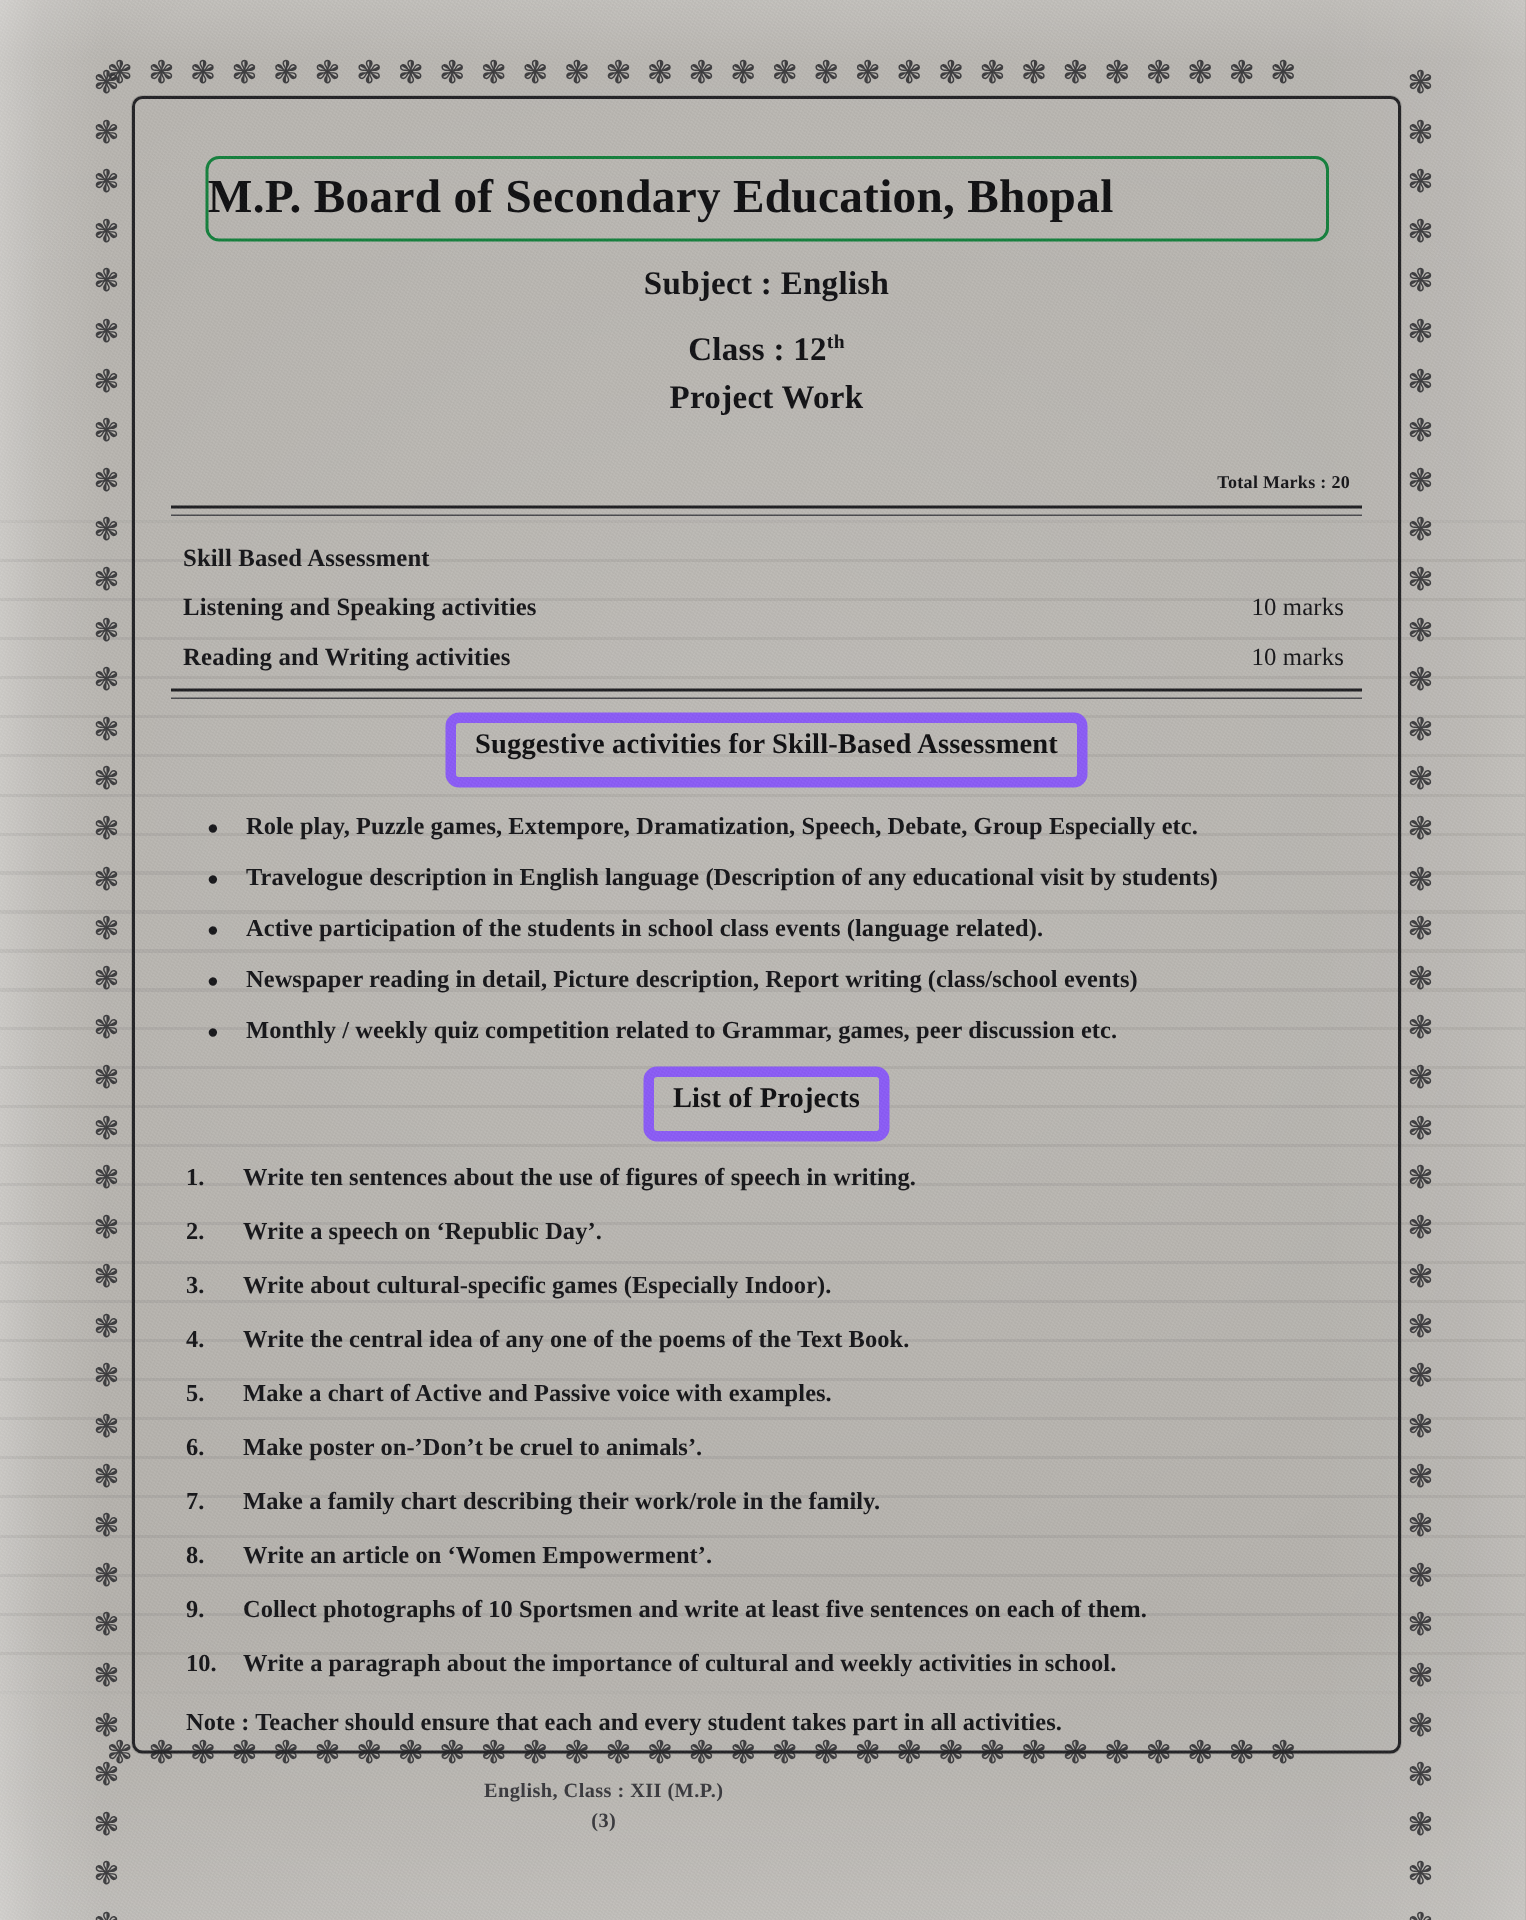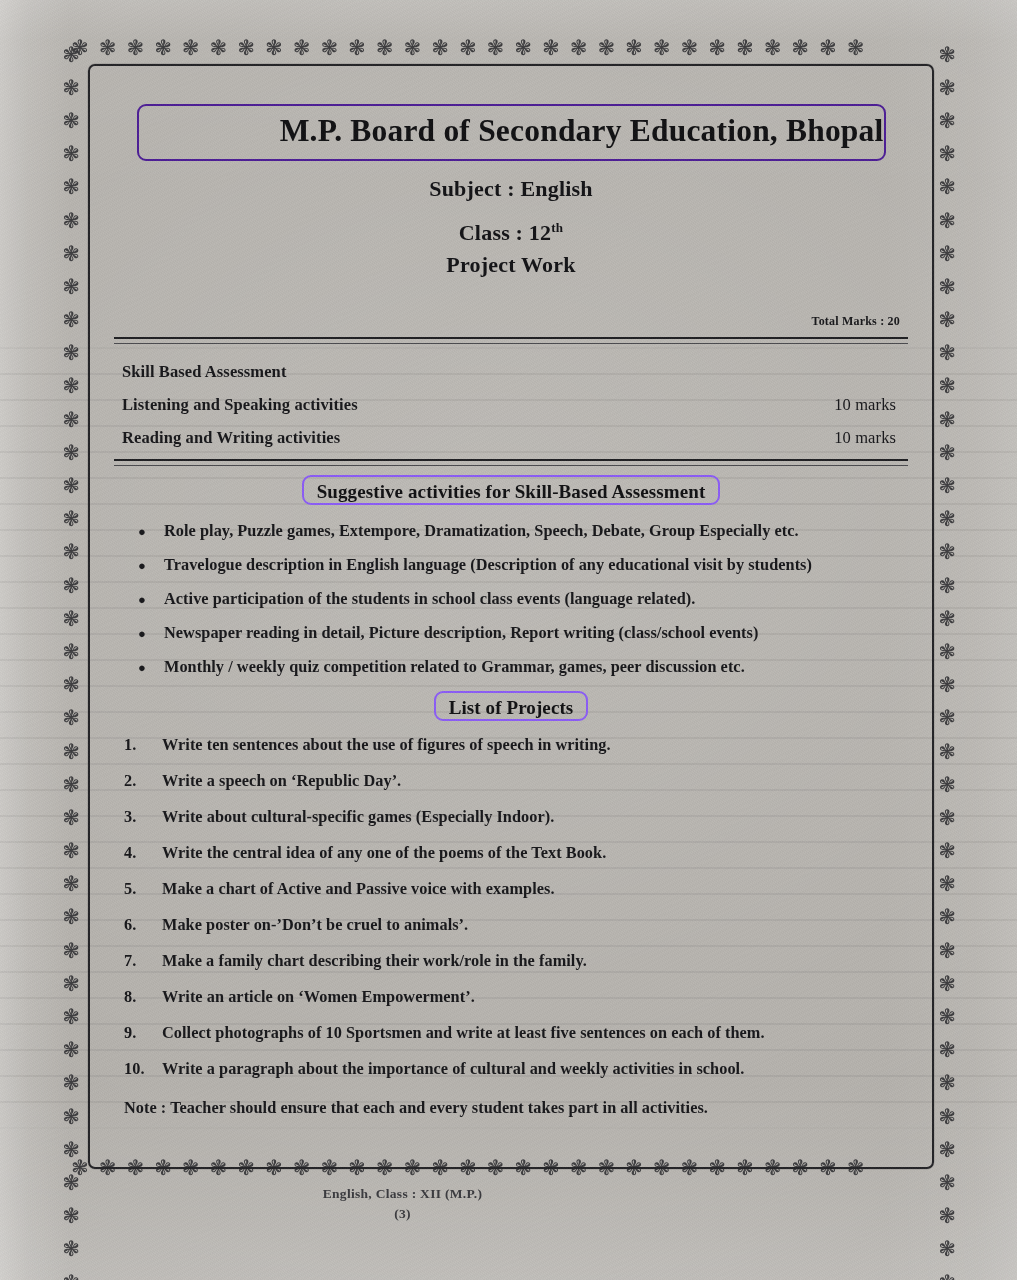--- a/index.html
+++ b/index.html
@@ -108,23 +108,23 @@
     width: 846px;
     height: 1105px;
     box-sizing: border-box;
     padding: 0 26px;
   }
 
   
   .title-box {
     margin: 40px auto 0;
     width: 745px;
-    border: 2px solid #4c1d95;
+    border: 2px solid #15803d;
     border-radius: 9px;
-    text-align: right;
+    text-align: left;
     padding: 7px 0 10px;
   }
   .title-box h1 {
     margin: 0;
     font-size: 31.5px;
     font-weight: bold;
     letter-spacing: 0.2px;
     color: #111113;
   }
 
@@ -166,23 +166,23 @@
     font-weight: bold;
     margin-bottom: 13px;
     letter-spacing: 0.1px;
   }
   .skill-row .marks { font-size: 16.5px; font-weight: normal; padding-right: 4px; text-align: center; }
 
   
   .pill-wrap { text-align: center; margin-top: 9px; }
   .pill {
     display: inline-block;
-    border: 2px solid #8b5cf6;
+    border: 7px solid #8b5cf6;
     border-radius: 9px;
-    padding: 4px 13px 0;
+    padding: 4px 13px 10px;
     font-size: 19px;
     font-weight: bold;
     letter-spacing: 0.1px;
     color: #111113;
   }
 
   
   .bullets { margin-top: 16px; padding-left: 24px; }
   .bullet-row {
     display: flex;

